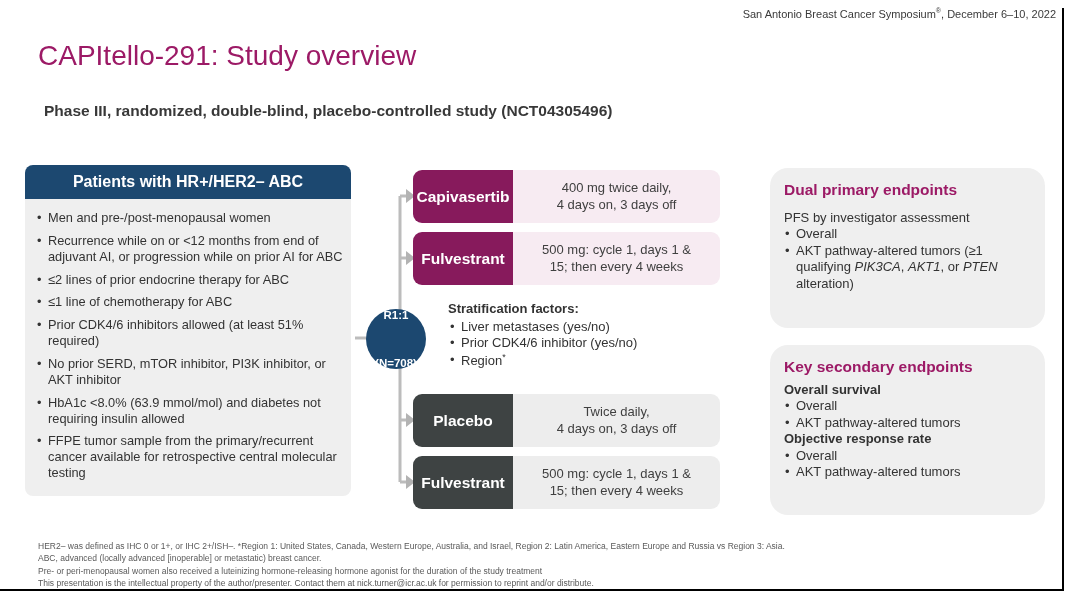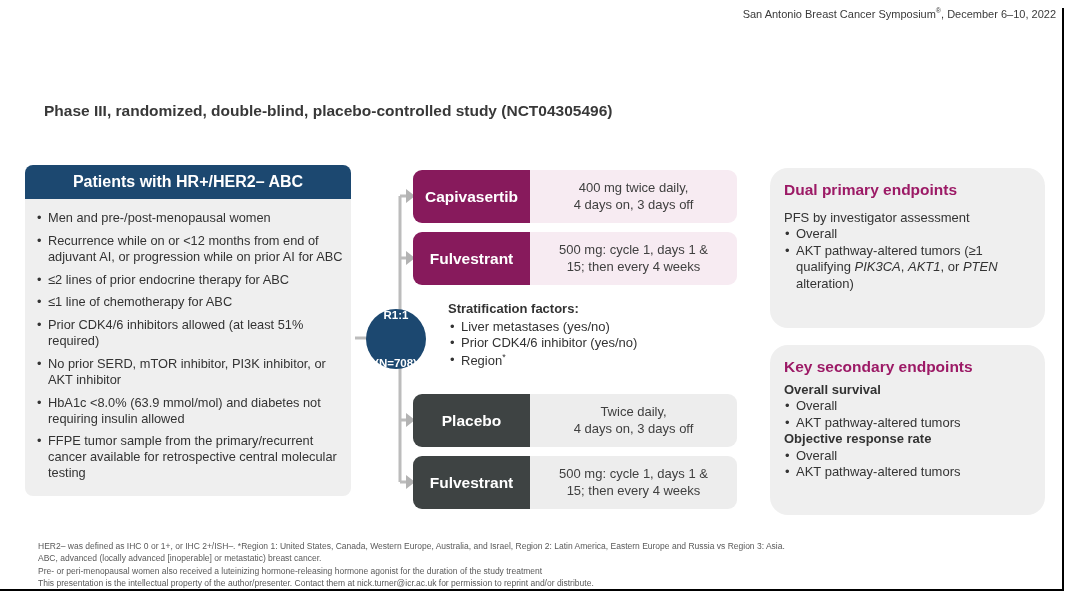--- a/index.html
+++ b/index.html
@@ -36,21 +36,21 @@
   
   .rand-circle{
     position:absolute;left:366px;top:309px;width:60px;height:60px;border-radius:50%;
     background:#1c4870;color:#fff;font-weight:bold;font-size:11.5px;line-height:1.25;
     display:flex;flex-direction:column;align-items:center;justify-content:center;text-align:center;gap:33px;
   }
 
   
   .arm-row{position:absolute;left:413px;display:flex;height:53px;}
   .drug{
-    width:117px;color:#fff;font-weight:bold;font-size:15.5px;display:flex;align-items:center;
+    width:100px;color:#fff;font-weight:bold;font-size:15.5px;display:flex;align-items:center;
     justify-content:center;border-radius:9px 0 0 9px;text-align:center;
   }
   .drug.berry{background:#871a5c;}
   .drug.charcoal{background:#3e4343;}
   .dose{
     width:207px;font-size:13px;color:#404040;display:flex;flex-direction:column;align-items:center;
     justify-content:center;border-radius:0 9px 9px 0;text-align:center;line-height:1.3;
   }
   .dose.pink{background:#f7ebf2;}
   .dose.gray{background:#ededed;}
@@ -83,20 +83,21 @@
 </style>
 </head>
 <body>
 
 <div class="slide">
 
   <div class="symposium">
     <span>San Antonio Breast Cancer Symposium</span><sup>®</sup><span>, December 6–10, 2022</span>
   </div>
 
+  <h1 class="title">CAPItello-291: Study overview</h1>
   <h2 class="subtitle">Phase III, randomized, double-blind, placebo-controlled study (NCT04305496)</h2>
 
   <svg class="connectors" width="1070" height="602" viewBox="0 0 1070 602">
     <path d="M355,338 H368" stroke="#bcbcbc" stroke-width="3" fill="none"></path>
     <path d="M400,196 V482" stroke="#bcbcbc" stroke-width="3" fill="none"></path>
     <path d="M400,196 H406 M400,258 H406 M400,420 H406 M400,482 H406" stroke="#bcbcbc" stroke-width="3" fill="none"></path>
     <polygon points="406,189 406,203 415,196" fill="#b3b3b3"></polygon>
     <polygon points="406,251 406,265 415,258" fill="#b3b3b3"></polygon>
     <polygon points="406,413 406,427 415,420" fill="#b3b3b3"></polygon>
     <polygon points="406,475 406,489 415,482" fill="#b3b3b3"></polygon>

